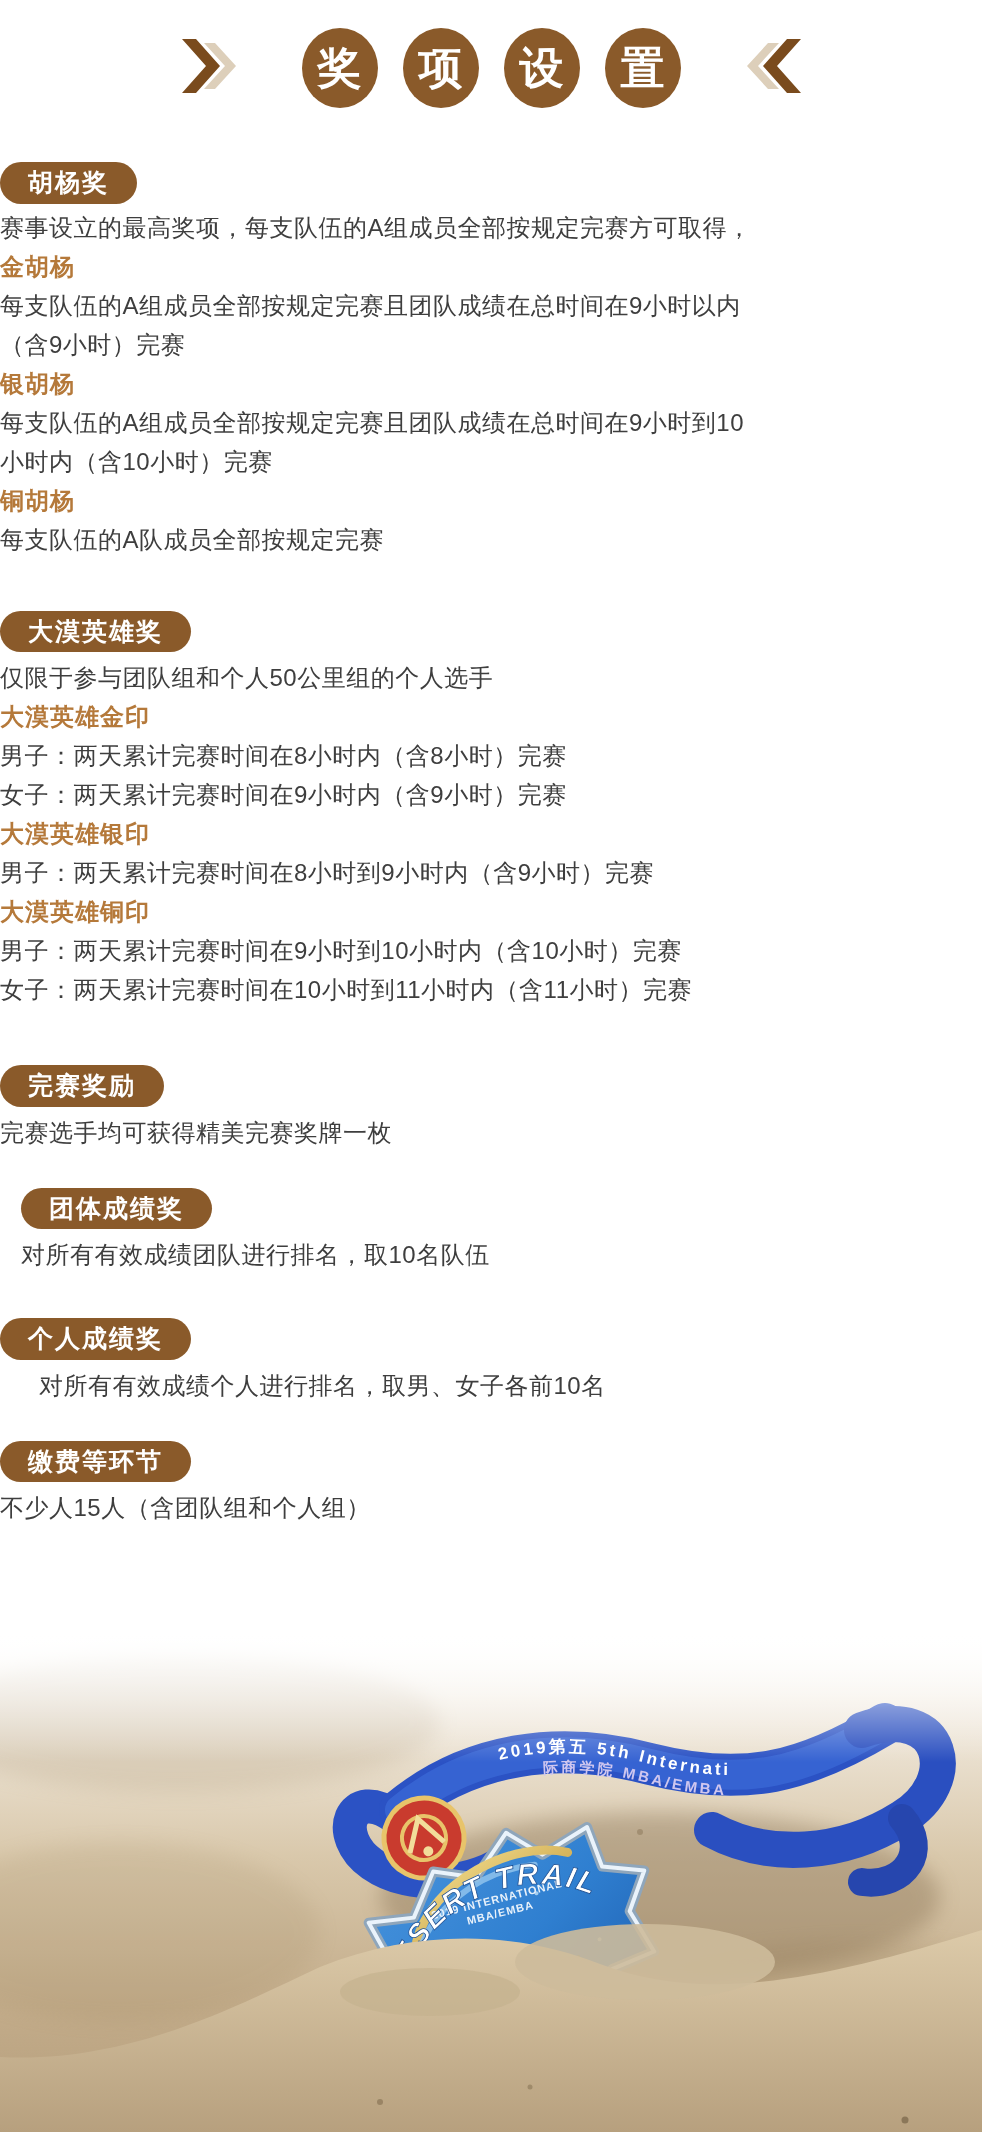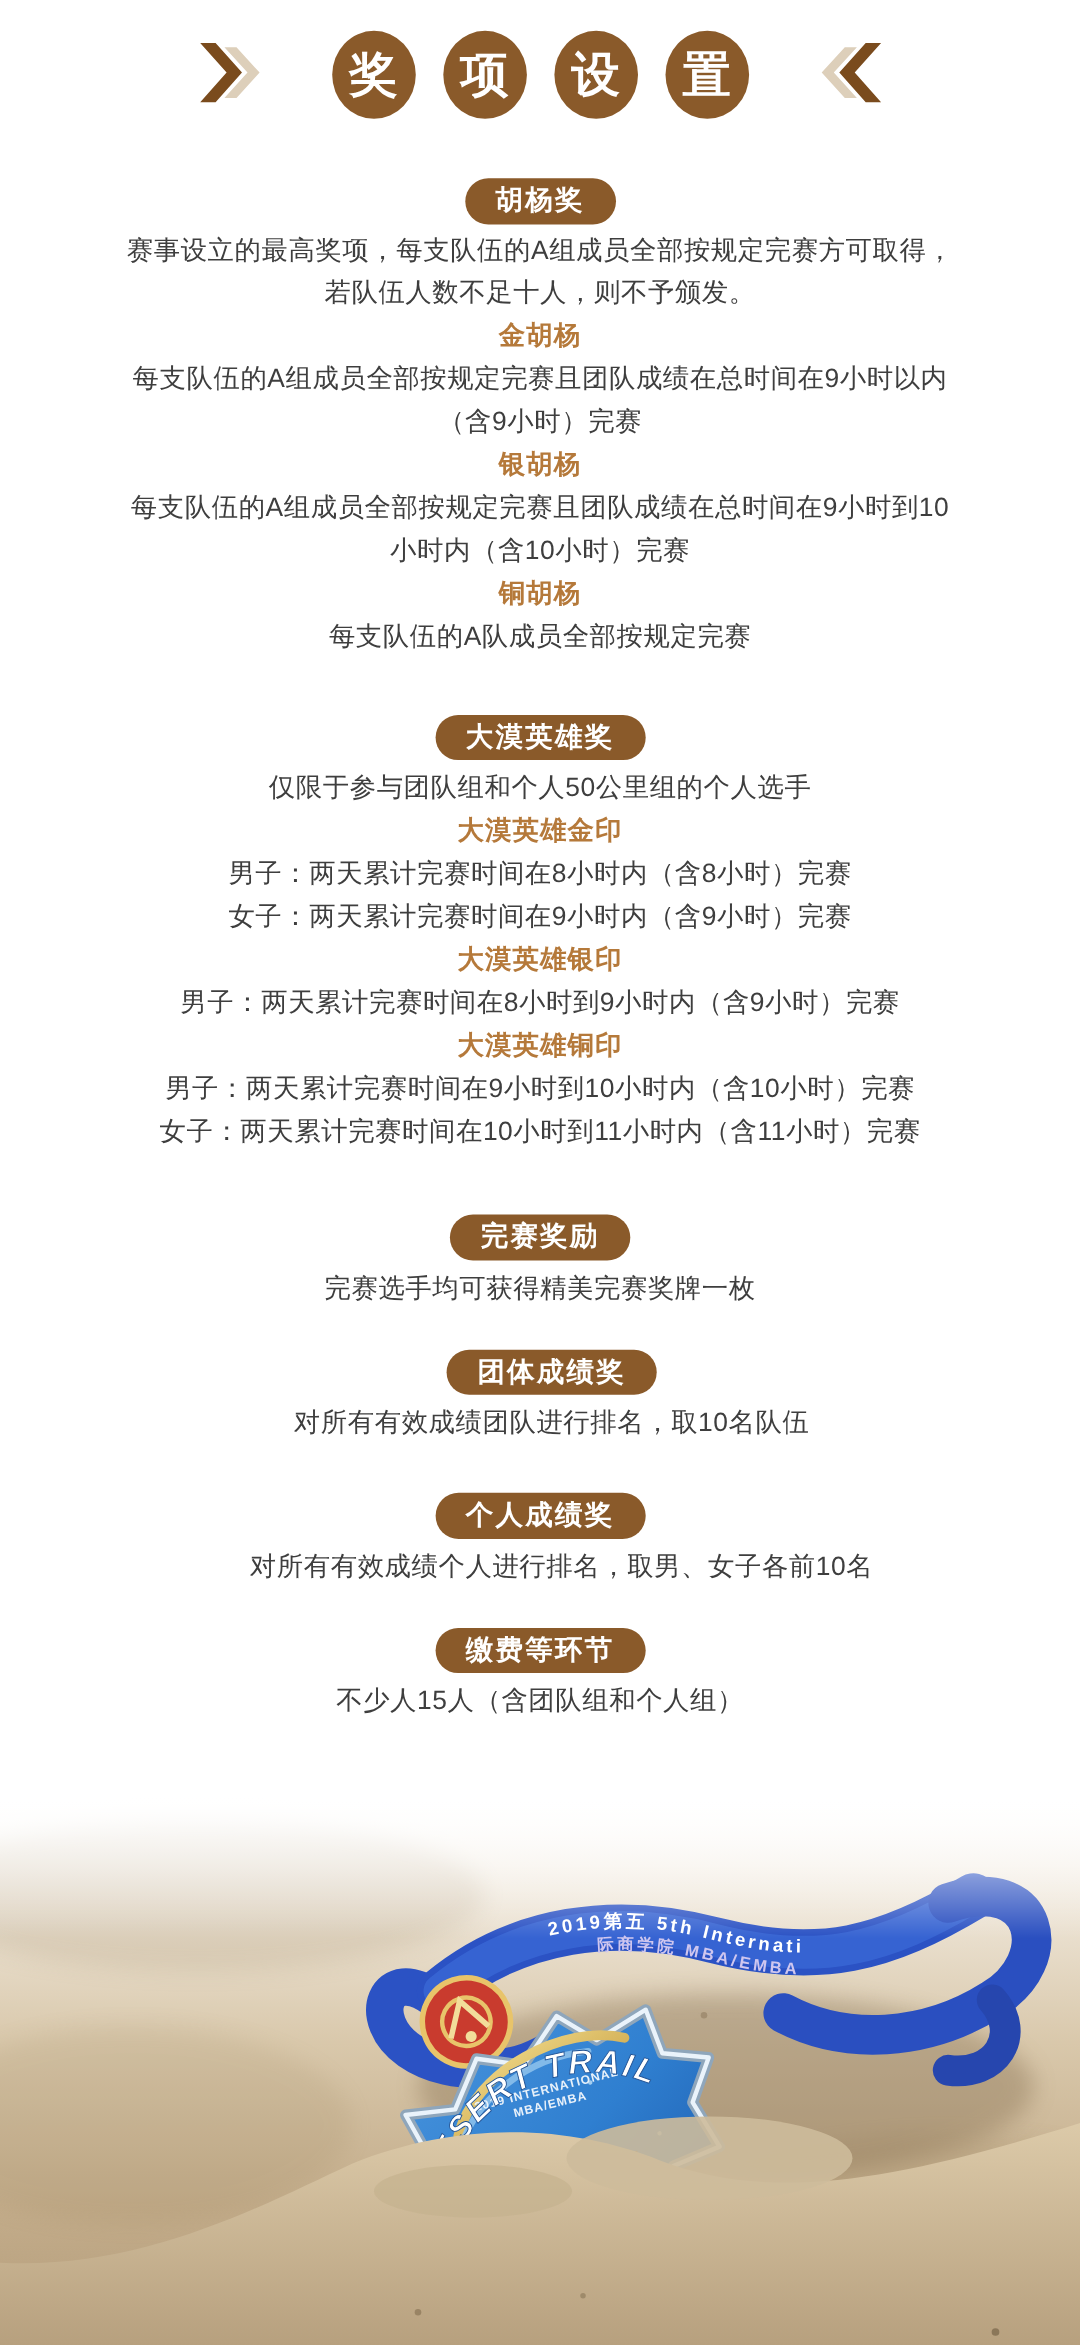--- a/index.html
+++ b/index.html
@@ -12,21 +12,21 @@
   .page{position:relative;width:982px;height:2132px;margin:0 auto;background:#ffffff;overflow:hidden;}
 
   
   .header{display:flex;align-items:center;justify-content:center;gap:56px;padding-top:28px;}
   .chevrons{display:block;}
   .title-circles{display:flex;gap:25px;}
   .circle{width:76px;height:80px;border-radius:50%;background:var(--brown);color:#fff;
           font-size:44px;font-weight:bold;display:flex;align-items:center;justify-content:center;}
 
   
-  .section{text-align:center;}
+  .section{text-align:left;}
   .pill{display:inline-block;background:var(--brown);color:#ffffff;font-size:25px;font-weight:bold;
         padding:7px 28px;border-radius:23px;letter-spacing:2px;line-height:1.1;}
   .lines{margin-top:4px;}
   .body-line{font-size:24px;color:var(--ink);line-height:39px;letter-spacing:0.5px;}
   .subhead{font-size:24px;font-weight:bold;color:var(--gold);line-height:39px;letter-spacing:1px;}
 
   
   .photo{position:absolute;left:0;bottom:0;width:982px;height:500px;}
   .photo svg{display:block;}
 </style>
@@ -55,21 +55,20 @@
           <polygon points="26,8 37,8 58,31 37,54 26,54 47,31" fill="#ddcfba"></polygon>
         </g>
       </svg>
     </span>
   </div>
 
   <div class="section" style="margin-top:54px;">
     <span class="pill">胡杨奖</span>
     <div class="lines">
       <div class="body-line">赛事设立的最高奖项，每支队伍的A组成员全部按规定完赛方可取得，</div>
-      <div class="body-line">若队伍人数不足十人，则不予颁发。</div>
       <div class="subhead">金胡杨</div>
       <div class="body-line">每支队伍的A组成员全部按规定完赛且团队成绩在总时间在9小时以内</div>
       <div class="body-line">（含9小时）完赛</div>
       <div class="subhead">银胡杨</div>
       <div class="body-line">每支队伍的A组成员全部按规定完赛且团队成绩在总时间在9小时到10</div>
       <div class="body-line">小时内（含10小时）完赛</div>
       <div class="subhead">铜胡杨</div>
       <div class="body-line">每支队伍的A队成员全部按规定完赛</div>
     </div>
   </div>

